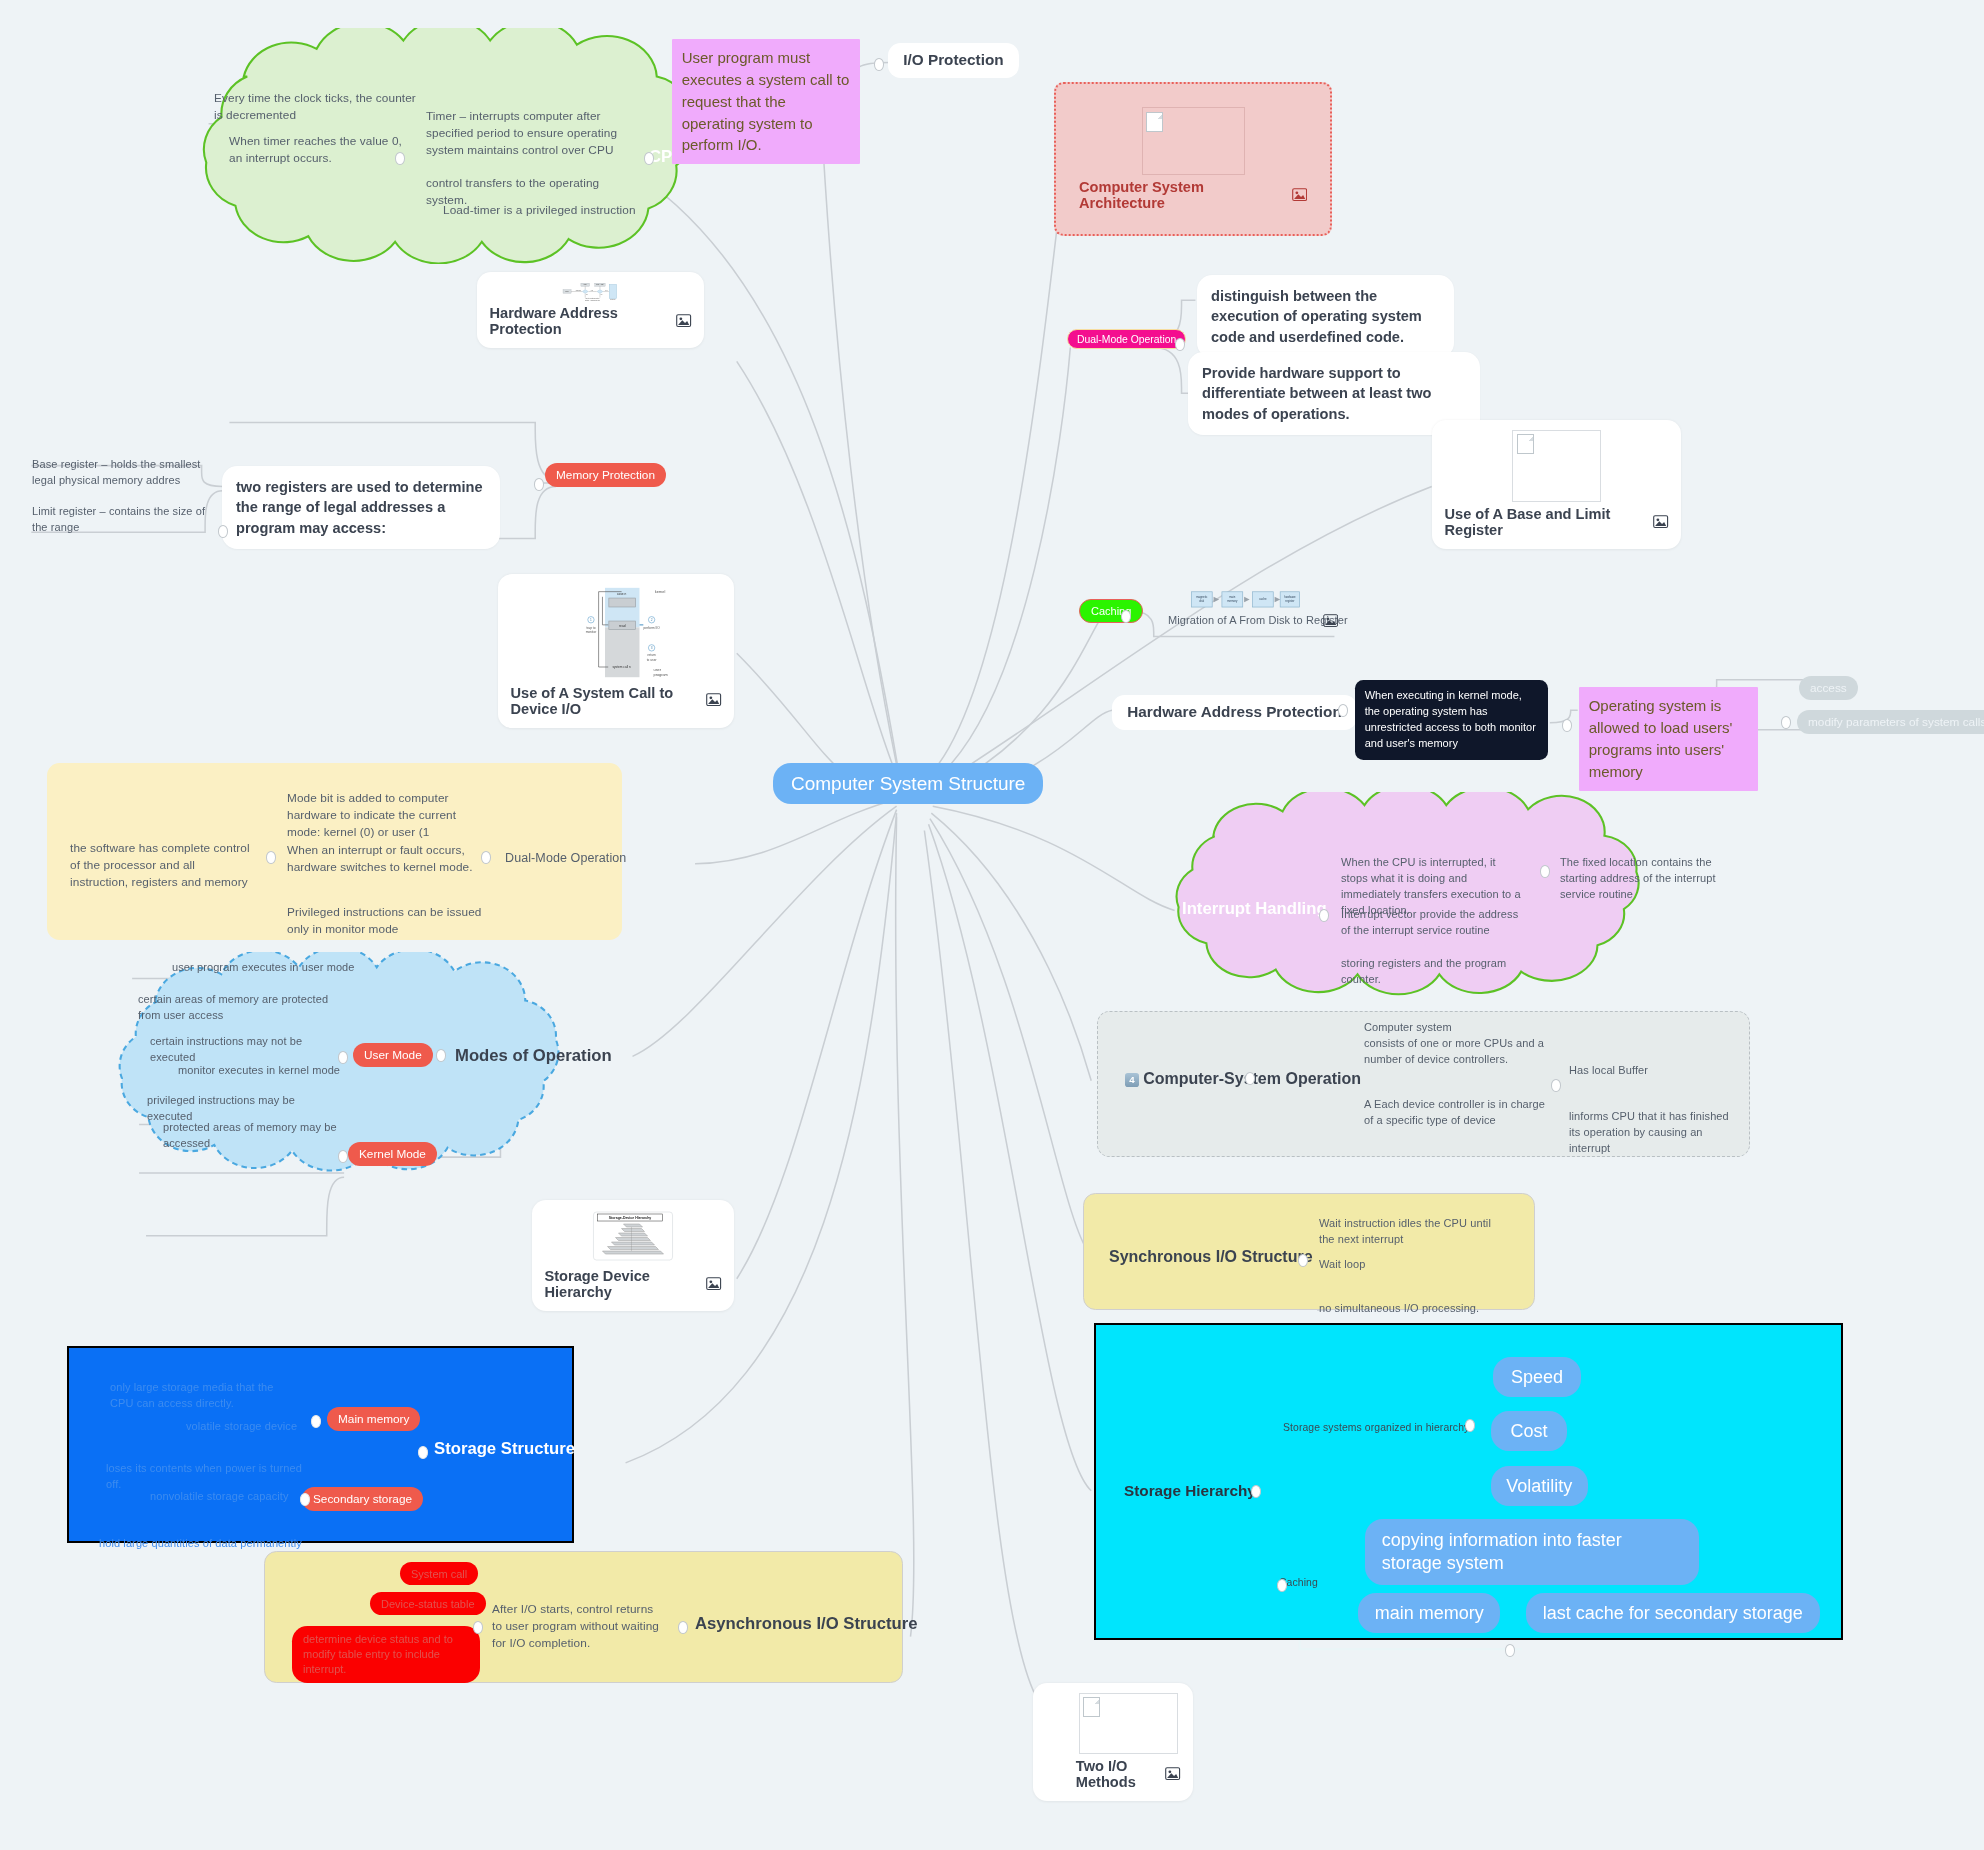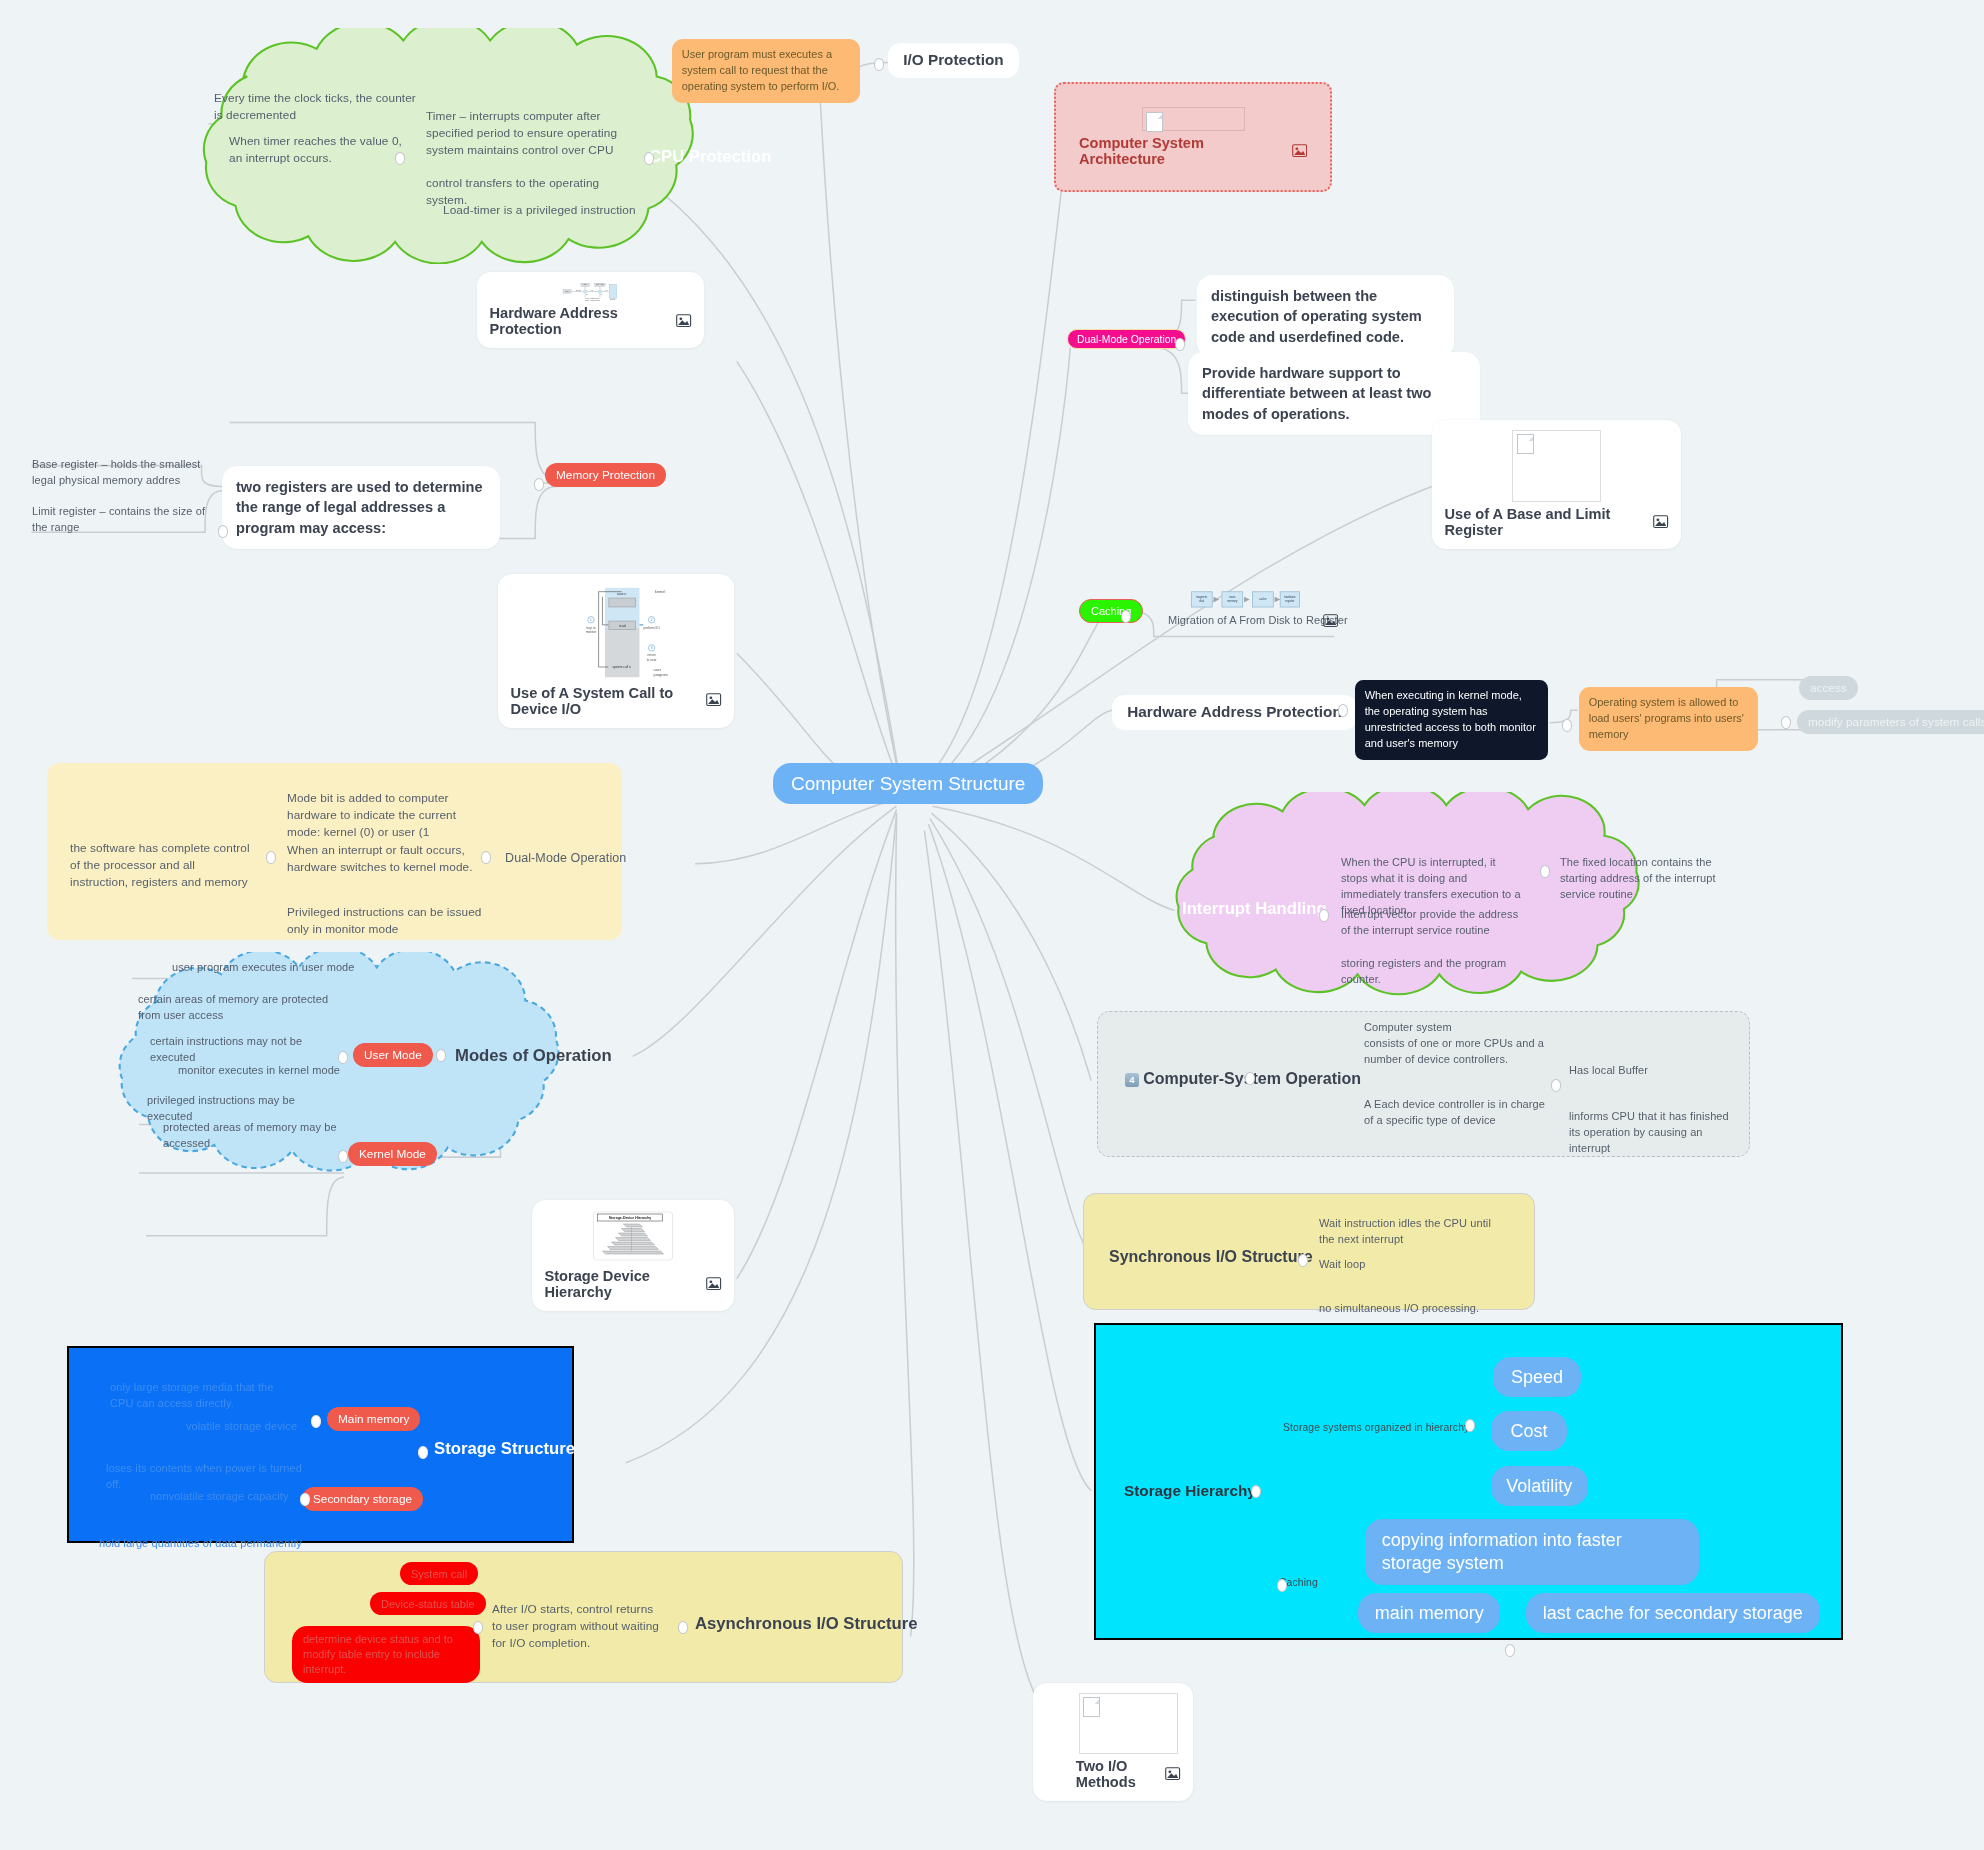--- a/index.html
+++ b/index.html
@@ -22,21 +22,21 @@
   
   .pill {
     position:absolute; border-radius:15.3px; padding:4.9px 11px;
     font-size:11.8px; color:#fff; white-space:nowrap;
   }
   .pill.red   { background:#ef5a4c; }
   .pill.pink  { background:#f40e8f; border:1.4px solid #f6dda0; font-size:10.4px; padding:3.5px 9px; }
   .pill.green { background:#2bf400; border:1.4px solid #e8605a; color:#fff; font-size:11px; }
   .pill.redbox{ background:#0f172a; border-radius:8.3px; color:#fff; font-size:11px; line-height:1.45;
                 padding:8.3px 9.7px; white-space:normal; }
-  .pill.yelbox{ background:#fdba74; border-radius:11px; color:#6b5a2a; font-size:11px; line-height:1.45;
+  .pill.yelbox{ background:#f0abfc; border-radius:1px; color:#6b5a2a; font-size:15px; line-height:1.45;
                 padding:8.3px 9.7px; white-space:normal; }
   .pill.ghost { background:#cfd8dc; color:#eef3f6; border-radius:14px; font-size:11.8px; }
   .pill.bluecap { background:#6cb2f5; color:#fff; border-radius:18px; font-size:18px; padding:9.7px 18px; }
   .pill.redflat { background:#fb0000; color:#e0524e; border-radius:15.3px; font-size:11px; padding:5.6px 11px; }
 
   
   .callout {
     position:absolute; background:#fff; border-radius:15.3px; padding:11px 14px;
     font-size:14.6px; font-weight:bold; line-height:1.4; color:#3b4350;
     box-shadow:0 0.7px 2.1px rgba(0,0,0,.04);
@@ -408,21 +408,21 @@
   <div class="cap">
     <span>Two I/O Methods</span>
     <svg class="imgicon" viewBox="0 0 22 19">
       <rect x="1" y="1" width="20" height="17" rx="2" fill="none" stroke="#3b4350" stroke-width="1.6"></rect>
       <circle cx="7" cy="7" r="2" fill="#3b4350"></circle>
       <path d="M3 16 L9 9 L13 13 L16 10 L19 16 Z" fill="#3b4350"></path>
     </svg>
   </div>
 </div>
 
-<div class="box pinkdash" style="left:1054px; top:82px; width:278px; height:110px; display:flex; flex-direction:column; align-items:center; padding:23px;">
+<div class="box pinkdash" style="left:1054px; top:82px; width:278px; height:154px; display:flex; flex-direction:column; align-items:center; padding:23px;">
   <div class="brokenimg" style="width:103px; height:90px; background:#f2cbca; border-color:#dfb3b2;">
     <div class="pic"></div>
   </div>
   <div style="display:flex; align-items:center; gap:7px; margin-top:4.2px;">
     <span style="font-size:14.6px; font-weight:bold; color:#b23a36;">Computer System Architecture</span>
     <svg class="imgicon" viewBox="0 0 22 19">
       <rect x="1" y="1" width="20" height="17" rx="2" fill="none" stroke="#b23a36" stroke-width="1.6"></rect>
       <circle cx="7" cy="7" r="2" fill="#b23a36"></circle>
       <path d="M3 16 L9 9 L13 13 L16 10 L19 16 Z" fill="#b23a36"></path>
     </svg>

